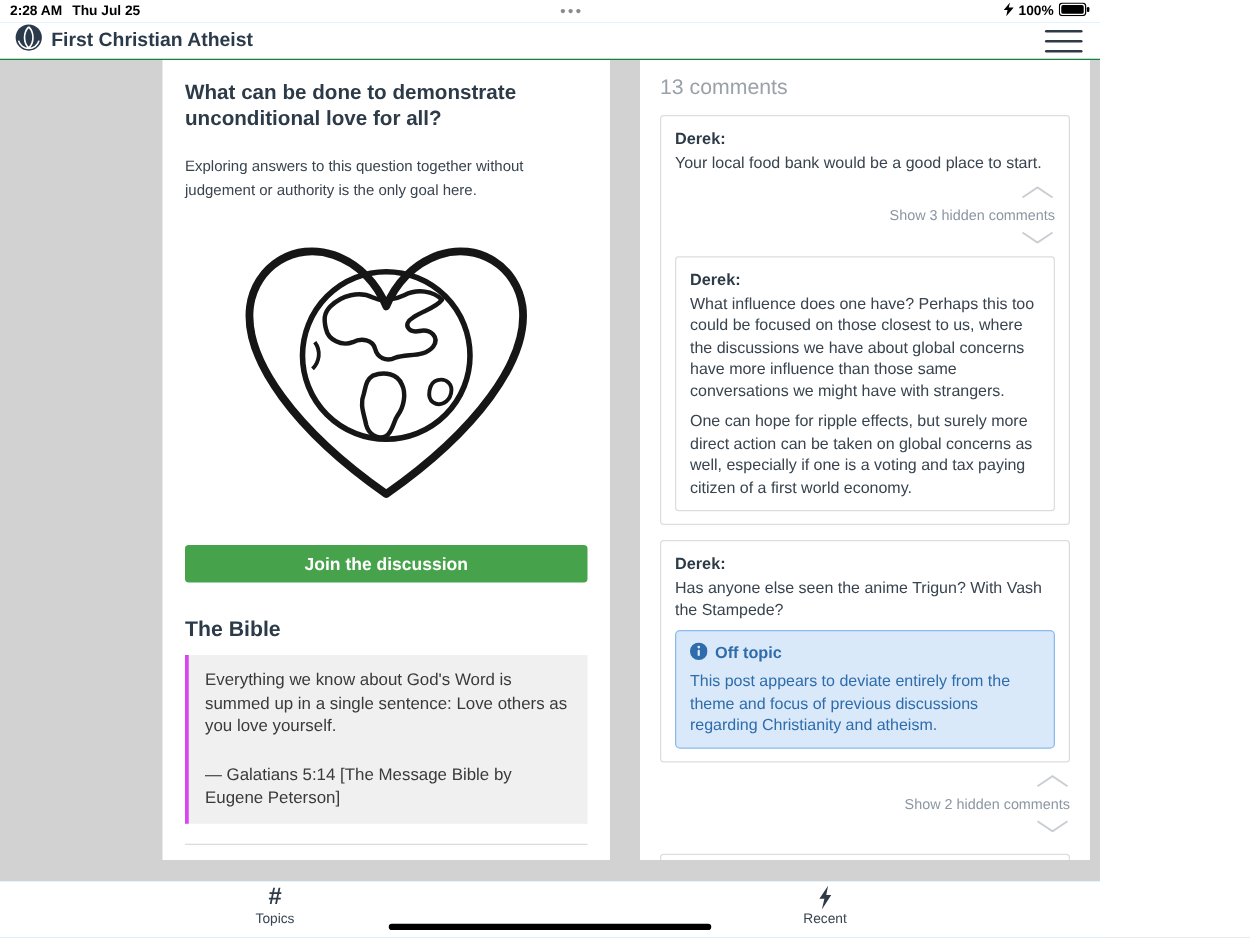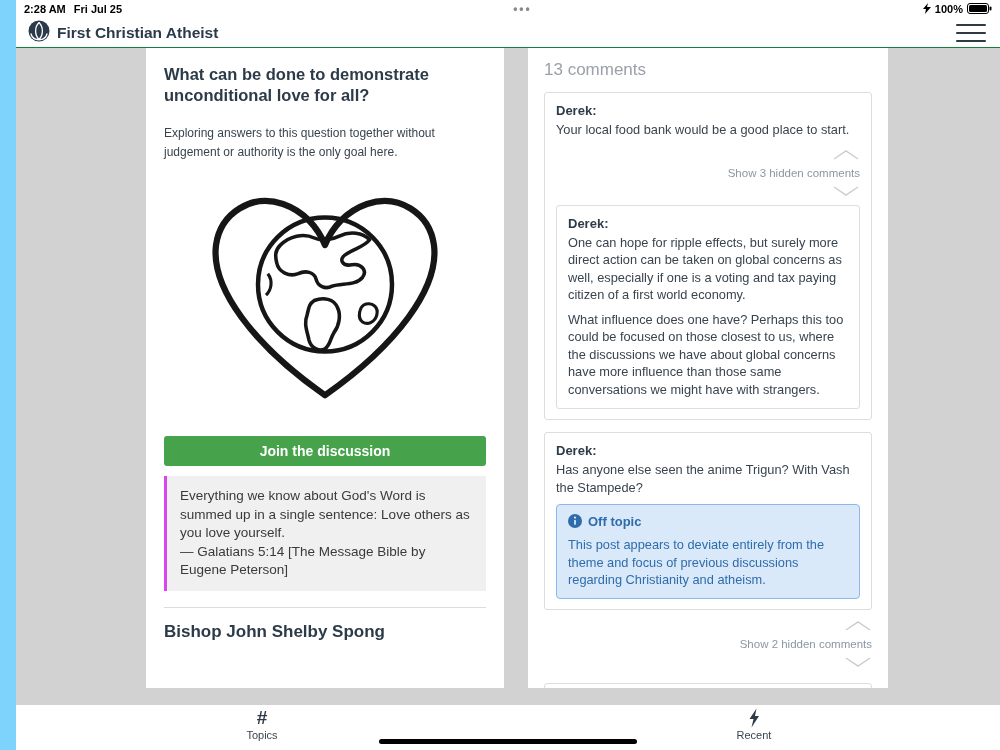--- a/index.html
+++ b/index.html
@@ -1,18 +1,18 @@
 <!DOCTYPE html>
 <html><head>
 <meta charset="utf-8">
 <style>
   * { margin:0; padding:0; box-sizing:border-box; }
   html,body { width:1000px; height:750px; }
   body { font-family:"Liberation Sans", sans-serif; background:#fff; color:#2d3b49; overflow:hidden; }
-  .screen { position:relative; width:1000px; height:750px; background:#7dd3fc;padding-left:16px; }
+  .screen { position:relative; width:880px; height:750px; background:#7dd3fc; }
 
   
   .status-bar { height:18px; display:flex; align-items:center; justify-content:space-between; padding:0 8px; background:#fff; font-size:11px; font-weight:bold; color:#000; }
   .status-left { display:flex; gap:8px; }
   .status-center { color:#8a8a8e; font-size:12px; letter-spacing:2px; font-weight:bold; }
   .status-right { display:flex; align-items:center; gap:4px; }
 
   
   .app-header { height:30px; display:flex; align-items:center; justify-content:space-between; padding:0 12px; background:#fff; border-bottom:1px solid #15803d; }
   .brand { display:flex; align-items:center; gap:7px; }
@@ -26,21 +26,21 @@
   .left-col { left:130px; width:358px; padding:16px 18px 0 18px; }
   .right-col { left:512px; width:360px; padding:12px 16px 0 16px; }
 
   
   .topic-title { font-size:16.5px; line-height:21px; font-weight:bold; color:#2d3b49; }
   .topic-desc { margin-top:18px; font-size:12px; line-height:19px; color:#39444f; }
   .illustration { display:block; margin:8px auto 0 auto; }
   .join-btn { display:block; width:100%; margin-top:30px; height:30px; background:#47a34b; color:#fff; border:none; border-radius:3px; font-family:"Liberation Sans",sans-serif; font-size:14px; font-weight:bold; cursor:pointer; }
   .section-h { margin-top:28px; font-size:17px; font-weight:bold; color:#2d3b49; }
   .quote-block { margin-top:10px; background:#f0f0f0; border-left:3px solid #d946ef; padding:11px 13px; font-size:13.5px; line-height:18.5px; color:#3a3a3a; }
-  .quote-block p + p { margin-top:0; }
+  .quote-block p + p { margin-top:20px; }
   .divider { border:none; border-top:1px solid #dcdcdc; margin-top:16px; }
   .section-h.next { margin-top:14px; }
 
   
   .comments-count { font-size:17px; color:#9aa1a8; }
   .comment-card { margin-top:12px; border:1px solid #ddd; border-radius:3px; padding:10px 11px; background:#fff; }
   .comment-author { font-size:13px; font-weight:bold; color:#2d3b49; margin-bottom:3px; }
   .comment-text { font-size:12.8px; line-height:17.5px; color:#39444f; }
   .comment-text + .comment-text { margin-top:7px; }
   .hidden-toggle { text-align:right; margin:7px 0 5px 0; cursor:pointer; }
@@ -59,21 +59,21 @@
   .home-indicator { position:absolute; left:50%; transform:translateX(-50%); bottom:6px; width:258px; height:5px; background:#000; border-radius:3px; }
 </style>
 </head>
 <body>
 
 <div class="screen">
 
   <div class="status-bar">
     <div class="status-left">
       <span>2:28 AM</span>
-      <span>Fri Jul 25</span>
+      <span>Thu Jul 25</span>
     </div>
     <div class="status-center">•••</div>
     <div class="status-right">
       <span>
         <svg width="8" height="11" viewBox="0 0 8 11">
             <path d="M5 0 L0 6 H3 L2 11 L8 4 H4 Z" fill="#000"></path>
           </svg>
       </span>
       <span>100%</span>
       <span>
@@ -113,20 +113,21 @@
         <path d="M150 252 C 70 196, 22 132, 28 84 C 33 48, 68 26, 103 38 C 126 46, 142 64, 150 84 C 158 64, 174 46, 197 38 C 232 26, 267 48, 272 84 C 278 132, 230 196, 150 252 Z" fill="none" stroke="#161616" stroke-width="7" stroke-linejoin="round"></path>
         <circle cx="150" cy="128" r="75" fill="none" stroke="#161616" stroke-width="5"></circle>
         <path d="M100 84 c 10 -10 26 -14 38 -8 c 8 4 20 2 28 -2 c 12 -6 26 -4 34 4 c -6 8 -18 10 -26 16 c -10 6 -4 14 6 12 c 10 -2 18 6 12 14 c -8 10 -24 6 -34 10 c -8 4 -16 0 -18 -8 c -2 -8 -12 -10 -20 -6 c -10 4 -22 -2 -24 -12 c -2 -8 -2 -14 4 -20 z" fill="none" stroke="#161616" stroke-width="4" stroke-linejoin="round"></path>
         <path d="M138 146 c 10 -4 22 -2 26 8 c 4 8 2 20 -4 28 c -4 6 -4 14 -10 18 c -8 4 -16 -2 -18 -10 c -2 -10 -6 -18 -2 -28 c 2 -8 2 -12 8 -16 z" fill="none" stroke="#161616" stroke-width="4" stroke-linejoin="round"></path>
         <path d="M196 150 c 8 -2 14 4 12 12 c -2 8 -10 12 -16 8 c -6 -4 -4 -18 4 -20 z" fill="none" stroke="#161616" stroke-width="3.5"></path>
         <path d="M86 116 c 6 8 4 18 -2 24" fill="none" stroke="#161616" stroke-width="3.5"></path>
       </svg>
 
       <button class="join-btn">Join the discussion</button>
 
+      <h2 class="section-h">The Bible</h2>
       <div class="quote-block">
         <p>Everything we know about God's Word is summed up in a single sentence: Love others as you love yourself.</p>
         <p>— Galatians 5:14 [The Message Bible by Eugene Peterson]</p>
       </div>
       <hr class="divider">
       <h2 class="section-h next">Bishop John Shelby Spong</h2>
     </section>
 
     <section class="col right-col">
       <div class="comments-count">13 comments</div>
@@ -144,22 +145,22 @@
           <span class="toggle-label">Show 3 hidden comments</span>
           <span class="chev">
             <svg width="28" height="10" viewBox="0 0 28 10">
                 <polyline points="2,1 14,9 26,1" fill="none" stroke="#c9ced3" stroke-width="1.5"></polyline>
               </svg>
           </span>
         </div>
 
         <div class="nested-card">
           <div class="comment-author">Derek:</div>
+          <div class="comment-text">What influence does one have? Perhaps this too could be focused on those closest to us, where the discussions we have about global concerns have more influence than those same conversations we might have with strangers.</div>
           <div class="comment-text">One can hope for ripple effects, but surely more direct action can be taken on global concerns as well, especially if one is a voting and tax paying citizen of a first world economy.</div>
-          <div class="comment-text">What influence does one have? Perhaps this too could be focused on those closest to us, where the discussions we have about global concerns have more influence than those same conversations we might have with strangers.</div>
         </div>
       </div>
 
       <div class="comment-card">
         <div class="comment-author">Derek:</div>
         <div class="comment-text">Has anyone else seen the anime Trigun? With Vash the Stampede?</div>
 
         <div class="offtopic-box">
           <div class="offtopic-head">
             <span>

